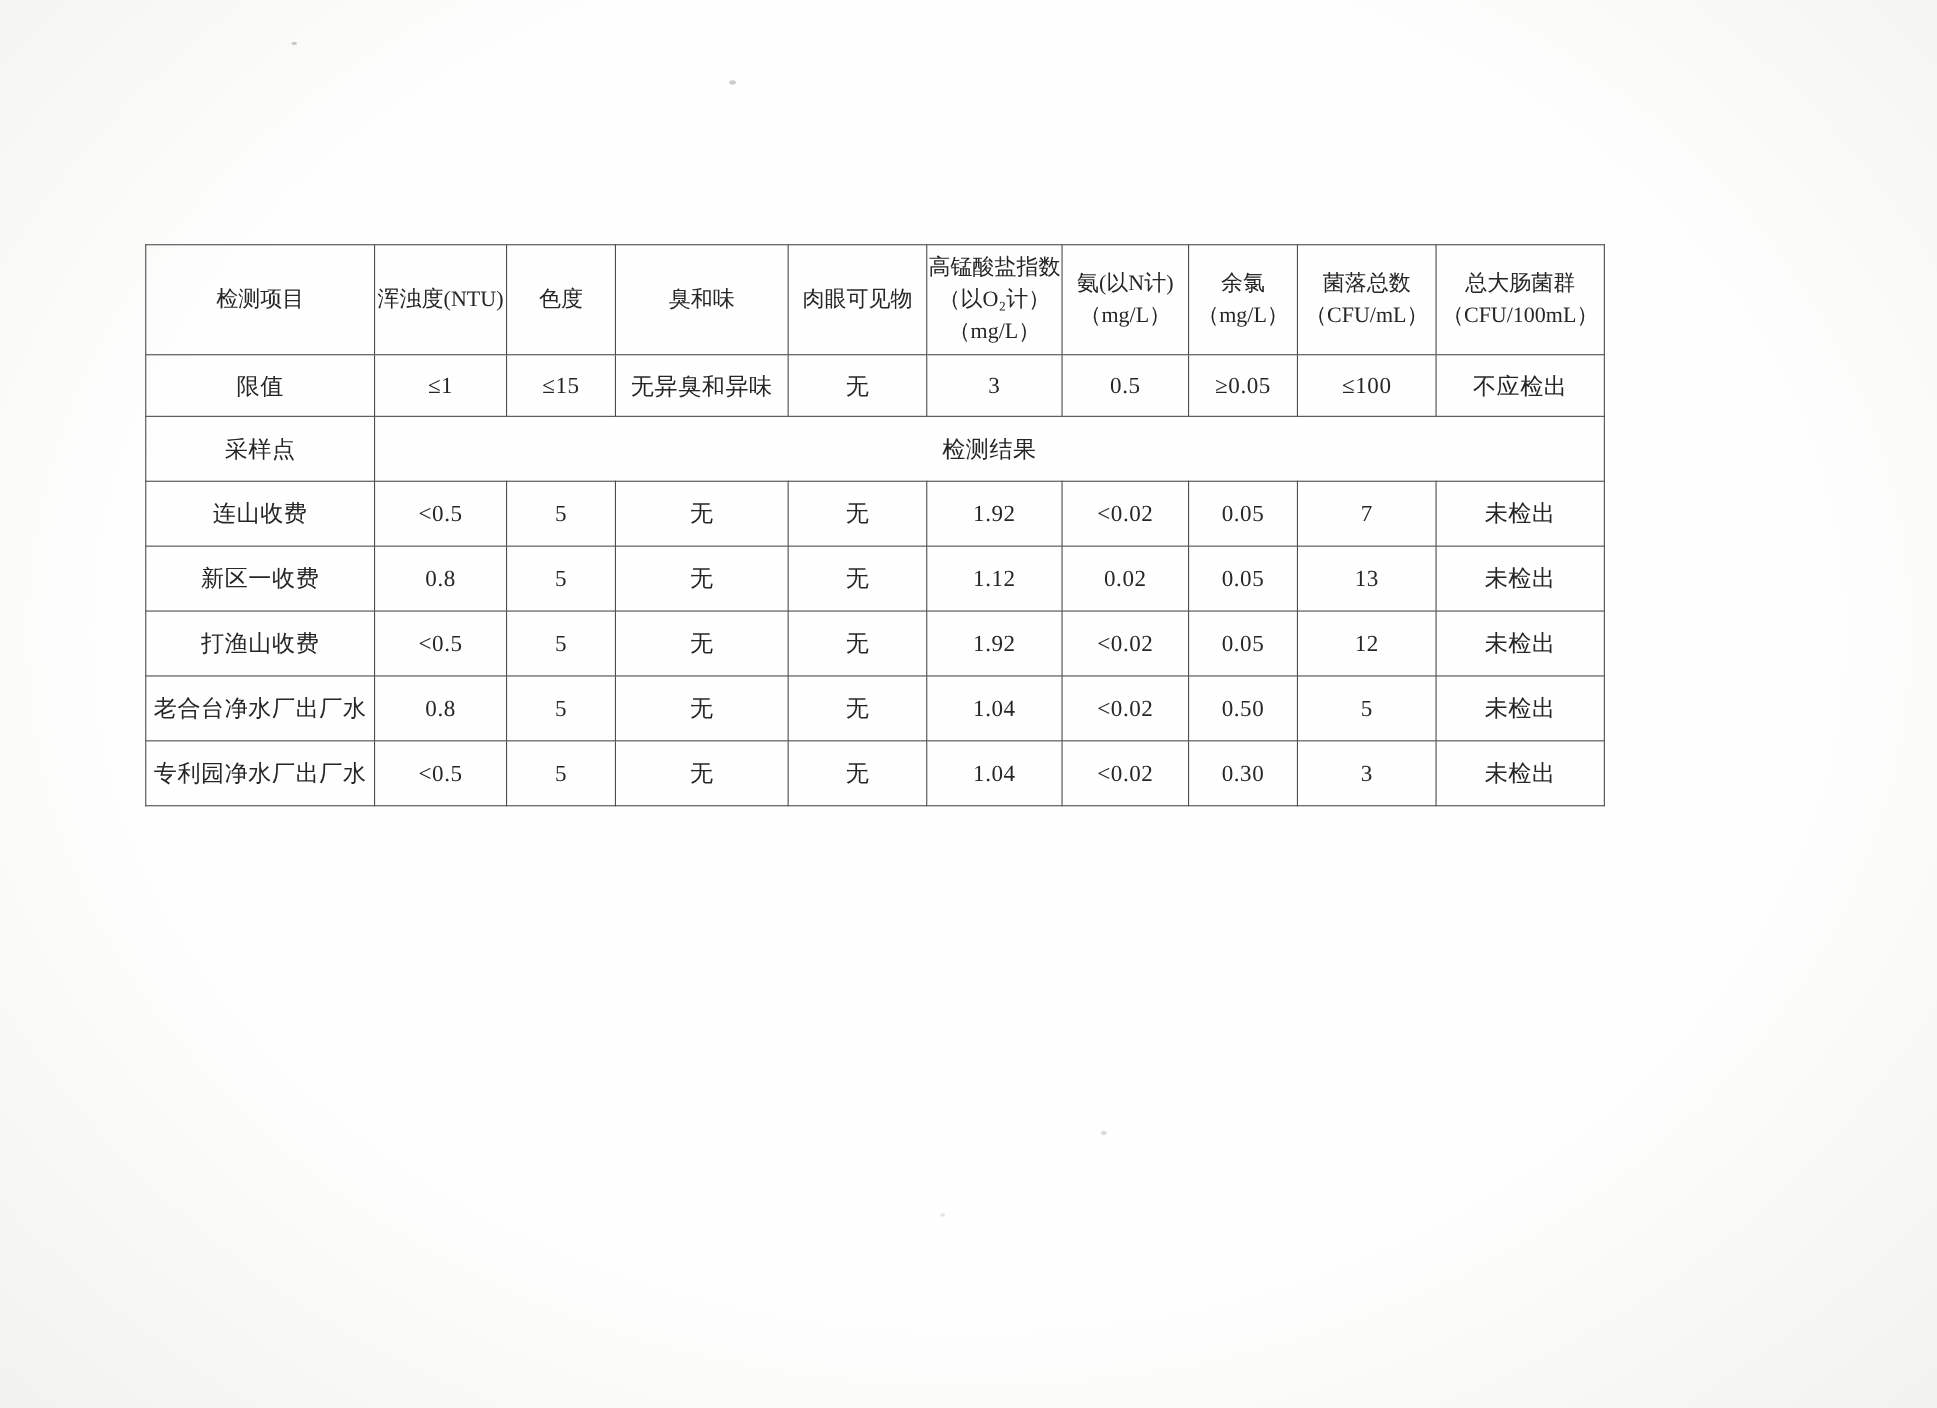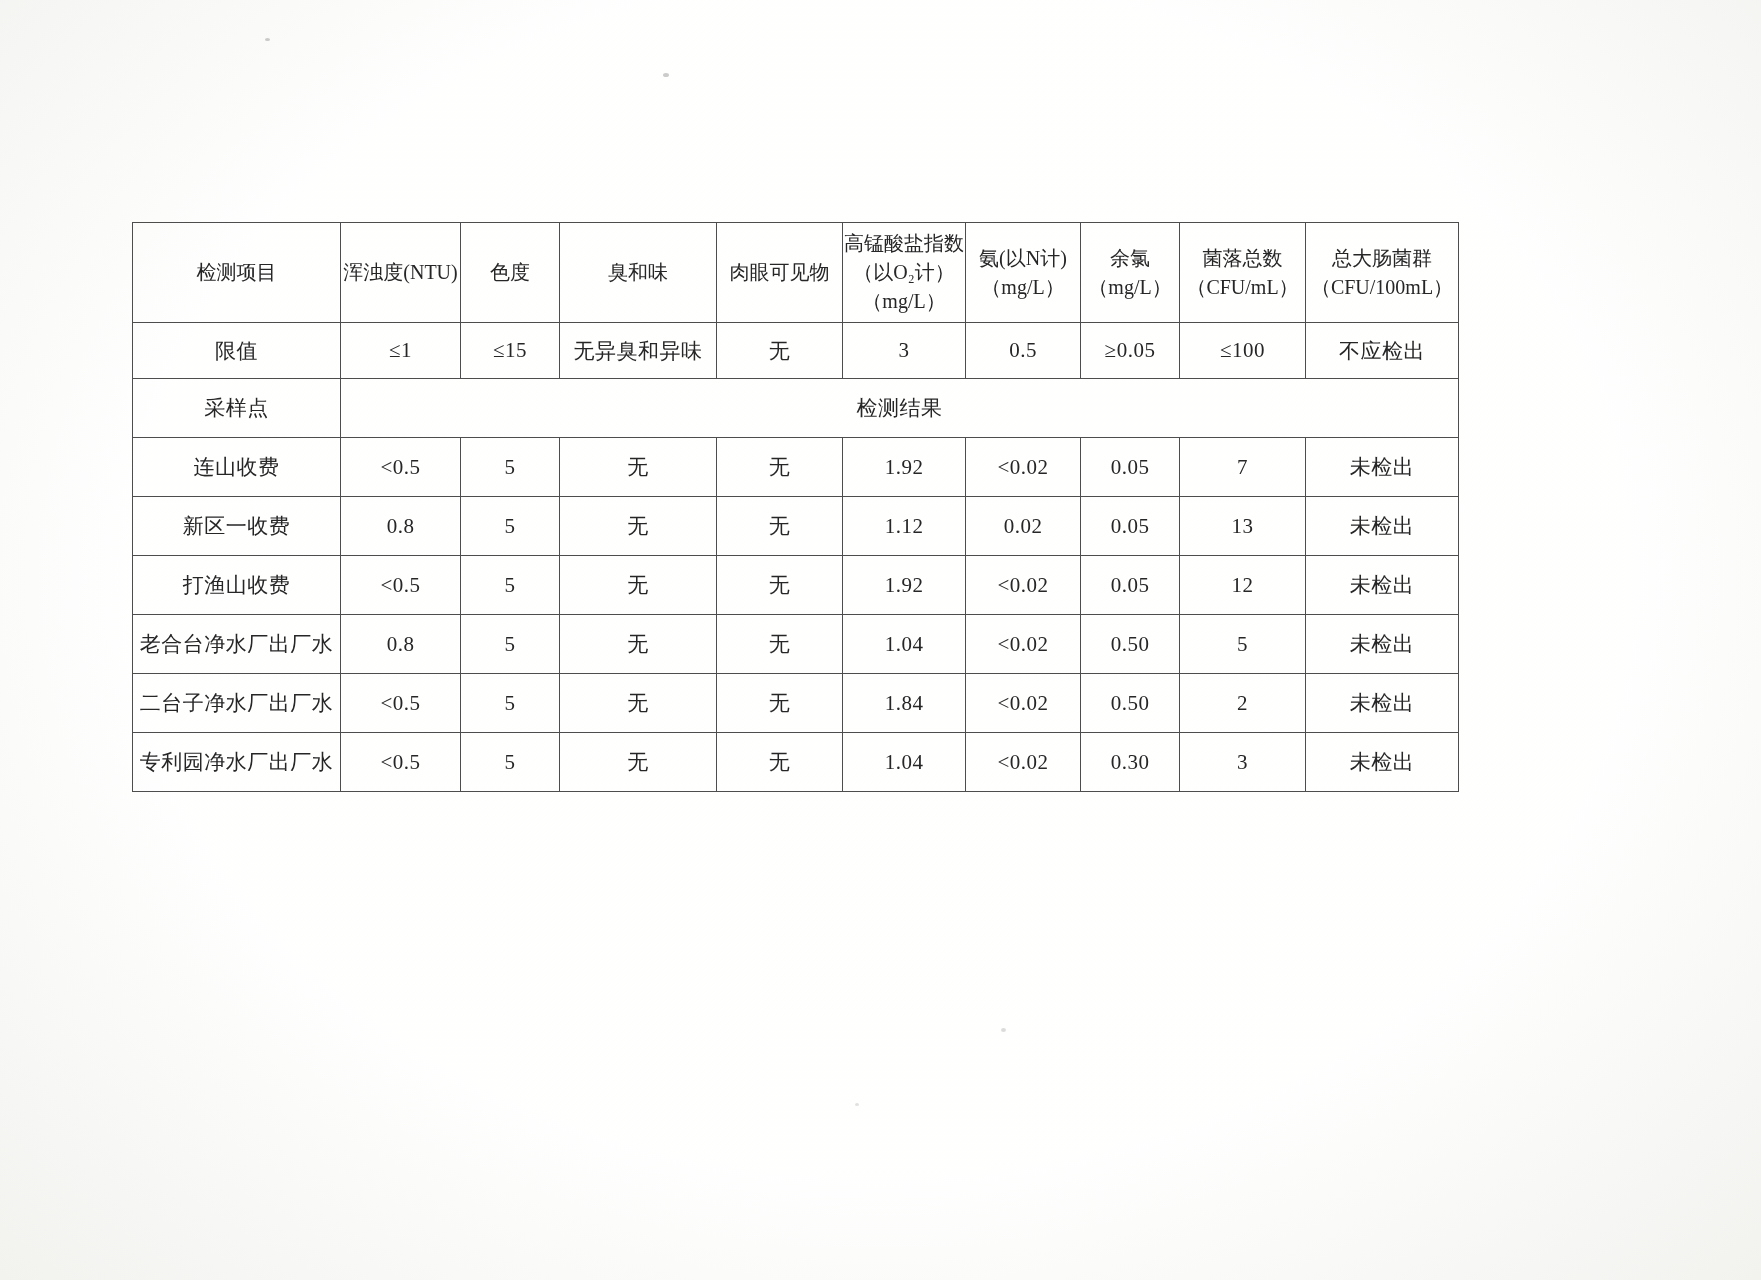--- a/index.html
+++ b/index.html
@@ -194,32 +194,20 @@
           <td>5</td>
           <td>无</td>
           <td>无</td>
           <td>1.04</td>
           <td>&lt;0.02</td>
           <td>0.50</td>
           <td>5</td>
           <td>未检出</td>
         </tr>
         <tr class="data-row">
-          <td>二台子净水厂出厂水</td>
-          <td>&lt;0.5</td>
-          <td>5</td>
-          <td>无</td>
-          <td>无</td>
-          <td>1.84</td>
-          <td>&lt;0.02</td>
-          <td>0.50</td>
-          <td>2</td>
-          <td>未检出</td>
-        </tr>
-        <tr class="data-row">
           <td>专利园净水厂出厂水</td>
           <td>&lt;0.5</td>
           <td>5</td>
           <td>无</td>
           <td>无</td>
           <td>1.04</td>
           <td>&lt;0.02</td>
           <td>0.30</td>
           <td>3</td>
           <td>未检出</td>

